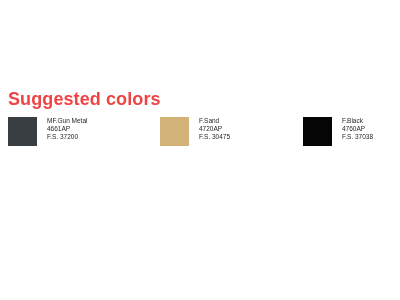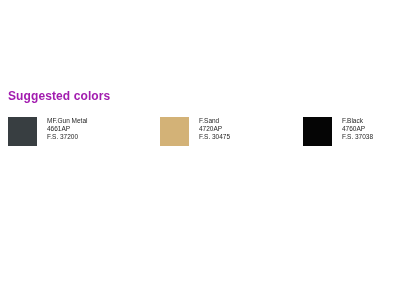--- a/index.html
+++ b/index.html
@@ -20,23 +20,23 @@
     left: 0;
     top: 0;
     width: 400px;
     height: 300px;
   }
 
   #section-heading {
     position: absolute;
     left: 8px;
     top: 89px;
-    font-size: 12px;
+    font-size: 18px;
     font-weight: bold;
-    color: #a21caf;
+    color: #ef4444;
     letter-spacing: 0.1px;
     white-space: nowrap;
   }
 
   #color-list {
     position: absolute;
     left: 0;
     top: 117px;
     width: 400px;
   }

